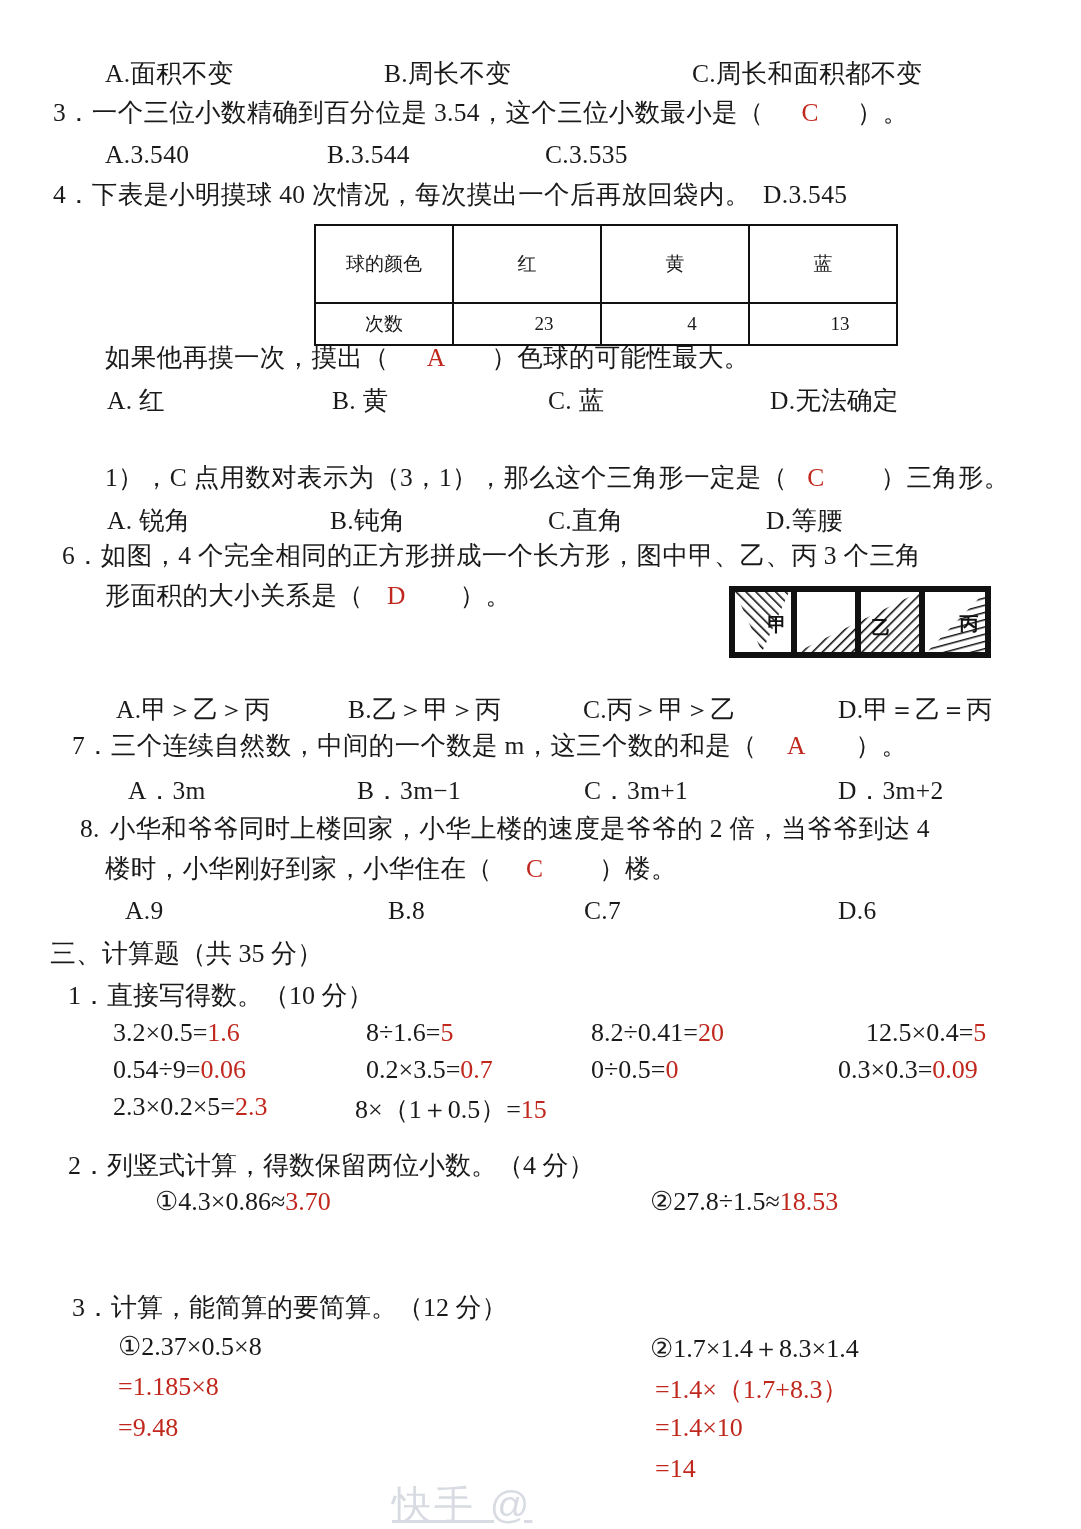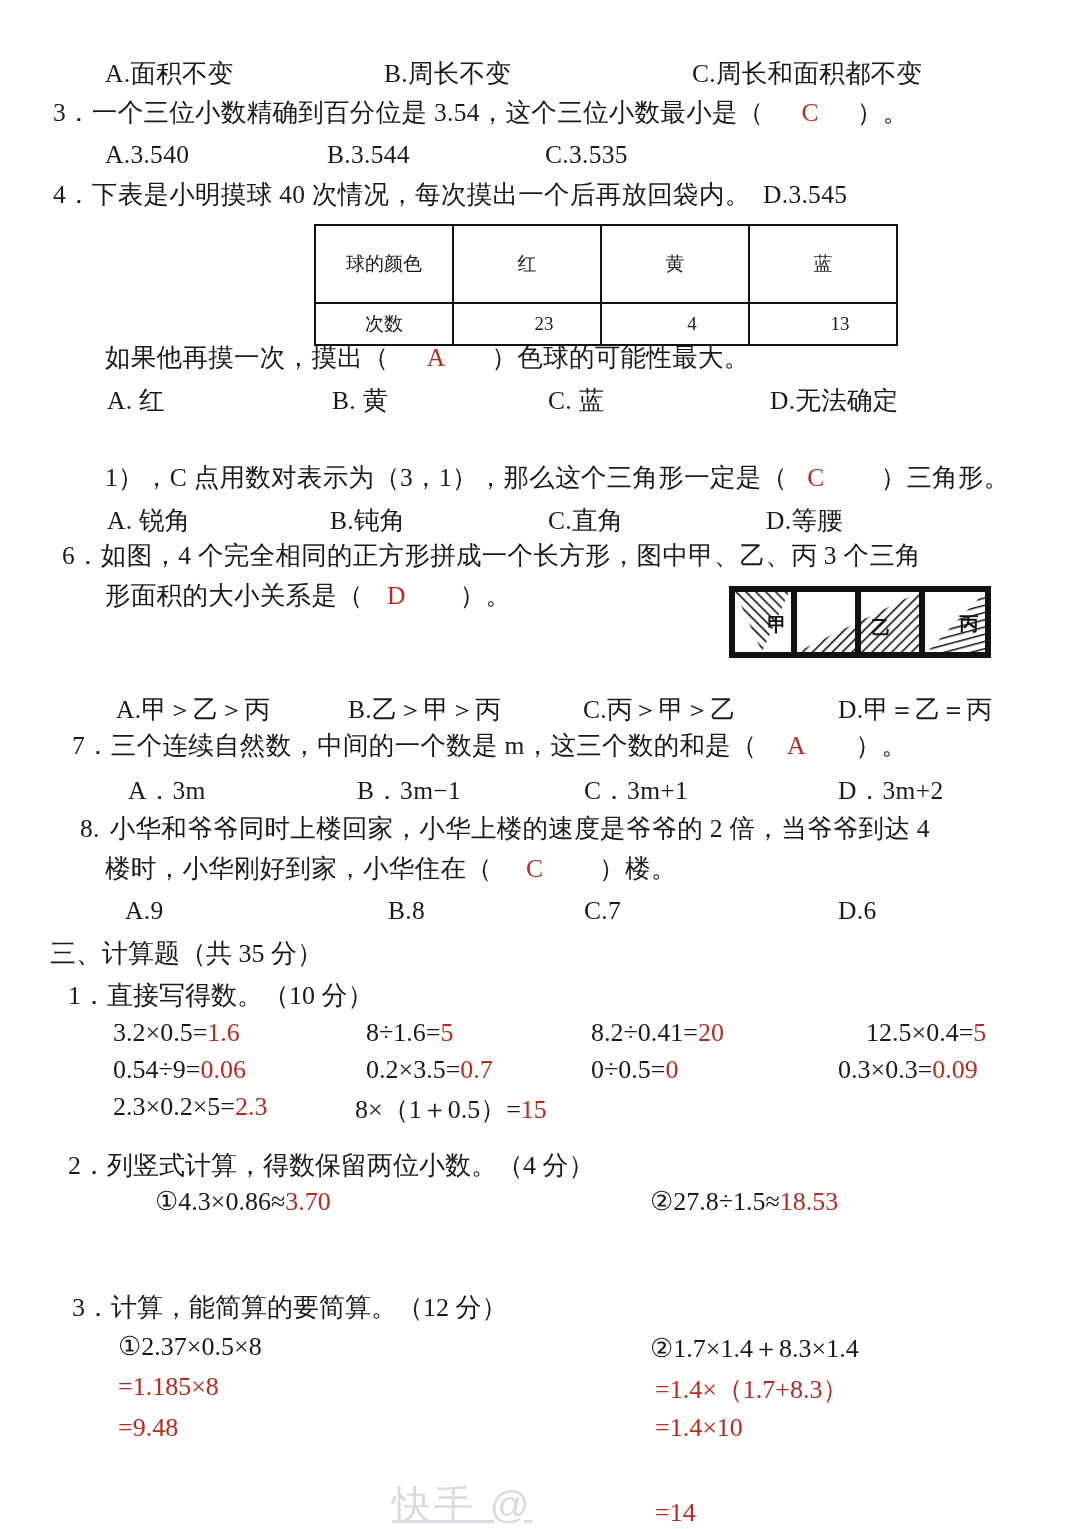--- a/index.html
+++ b/index.html
@@ -274,17 +274,17 @@
 
   <div class="sec-head" style="left:72px; top:1290px;">3．计算，能简算的要简算。（12 分）</div>
 
   <div class="calc" style="left:118px; top:1331px;">①2.37×0.5×8</div>
   <div class="calc ans" style="left:118px; top:1372px;">=1.185×8</div>
   <div class="calc ans" style="left:118px; top:1413px;">=9.48</div>
 
   <div class="calc" style="left:650px; top:1331px;">②1.7×1.4＋8.3×1.4</div>
   <div class="calc ans" style="left:655px; top:1372px;">=1.4×（1.7+8.3）</div>
   <div class="calc ans" style="left:655px; top:1413px;">=1.4×10</div>
-  <div class="calc ans" style="left:655px; top:1454px;margin-top:44px;">=14</div>
+  <div class="calc ans" style="left:655px; top:1454px;">=14</div>
 
   <div id="watermark">快手 @</div>
 
 </div>
 
 </body></html>

